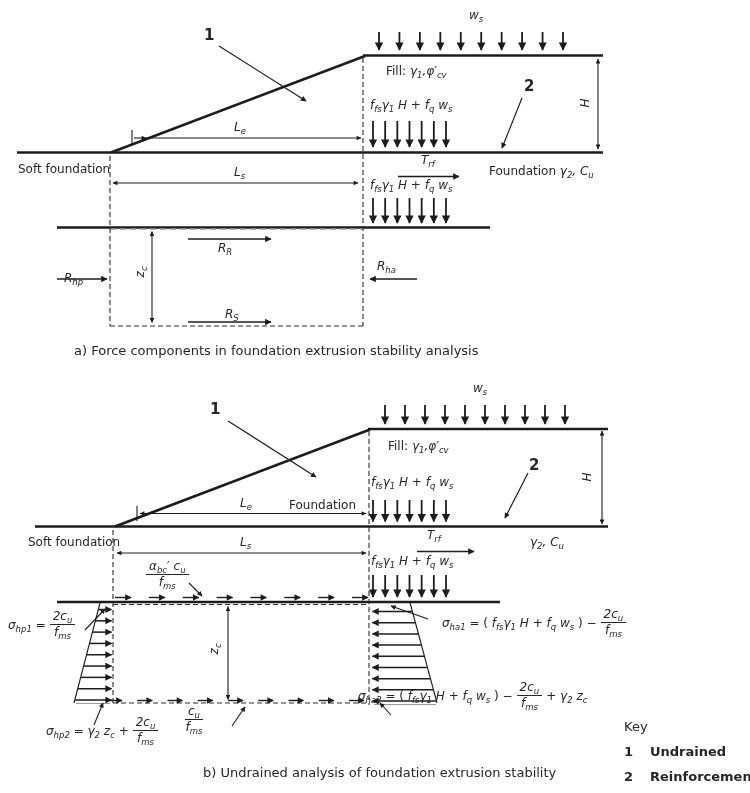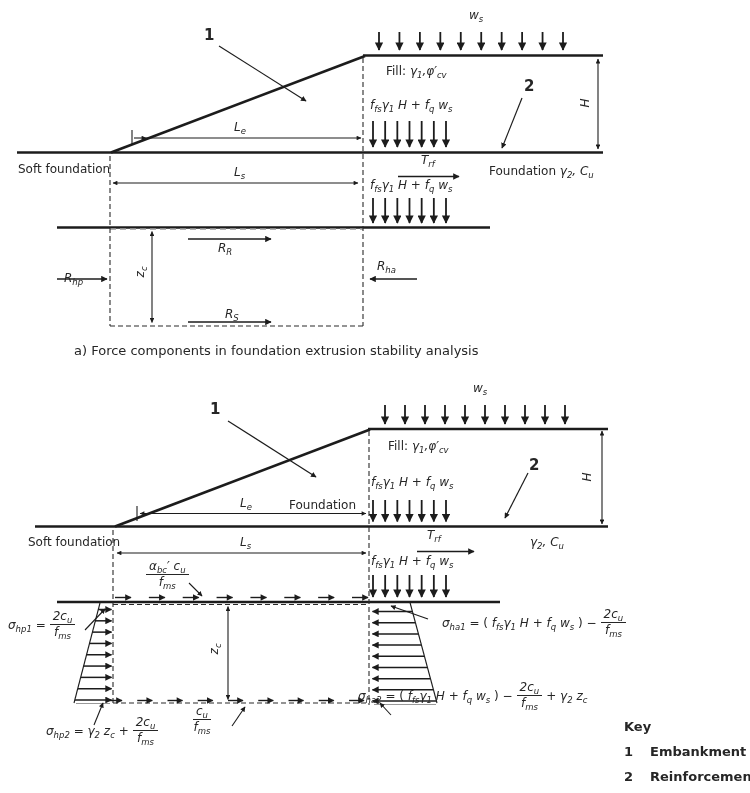--- a/index.html
+++ b/index.html
@@ -9,21 +9,21 @@
   .lbl{position:absolute;font-size:12px;line-height:1.15;white-space:nowrap}
   .it{font-style:italic}
   sub{font-size:8.5px;font-style:italic;line-height:0}
   .ref{font-size:15px;font-weight:600}
   .cap{font-size:13px;font-weight:400}
   .rot{transform:rotate(-90deg);text-align:center}
   .frac{display:inline-flex;flex-direction:column;align-items:center;line-height:1.1;font-size:12px}
   .frac .num{border-bottom:1.3px solid #262626;padding:0 3px 1px}
   .frac .den{padding-top:1px}
   .frow{position:absolute;display:flex;align-items:center;gap:4px;font-size:12px;white-space:nowrap}
-  .keytitle{position:absolute;font-size:13px;font-weight:700}
+  .keytitle{position:absolute;font-size:13px;font-weight:400}
   .keyrow{position:absolute;font-size:13px;font-weight:600;display:flex}
   .keyrow .kref{width:26px}
   
   .thick{stroke:#1c1c1c;stroke-width:2.7;fill:none}
   .s1{stroke:#1c1c1c;stroke-width:1.1;fill:none}
   .s12{stroke:#1c1c1c;stroke-width:1.2;fill:none}
   .s14{stroke:#1c1c1c;stroke-width:1.4;fill:none}
   .dash{stroke:#2a2a2a;stroke-width:1.1;stroke-dasharray:5 3;fill:none}
   .gdash{stroke:#9a9a9a;stroke-width:1.5;stroke-dasharray:6 4;fill:none}
   .gray{stroke:#9a9a9a;stroke-width:1.2;fill:none}
@@ -264,21 +264,21 @@
 </div>
 
 <div class="frow" style="left:442px;top:608px">
   <span><span class="it">σ</span><sub>ha1</sub><span> = ( </span><span class="it">f</span><sub>fs</sub><span class="it">γ</span><sub>1</sub><span class="it"> H + f</span><sub>q</sub><span class="it"> w</span><sub>s</sub><span> ) − </span></span>
   <span class="frac">
     <span class="num"><span class="it">2c</span><sub>u</sub></span>
     <span class="den"><span class="it">f</span><sub>ms</sub></span>
   </span>
 </div>
 
-<span class="frac" style="position:absolute;left:193px;top:705px">
+<span class="frac" style="position:absolute;left:185px;top:705px">
   <span class="num"><span class="it">c</span><sub>u</sub></span>
   <span class="den"><span class="it">f</span><sub>ms</sub></span>
 </span>
 
 <div class="frow" style="left:46px;top:716px">
   <span><span class="it">σ</span><sub>hp2</sub><span> = </span><span class="it">γ</span><sub>2</sub><span class="it"> z</span><sub>c</sub><span> + </span></span>
   <span class="frac">
     <span class="num"><span class="it">2c</span><sub>u</sub></span>
     <span class="den"><span class="it">f</span><sub>ms</sub></span>
   </span>
@@ -286,24 +286,25 @@
 
 <div class="frow" style="left:358px;top:681px">
   <span><span class="it">σ</span><sub>ha2</sub><span> = ( </span><span class="it">f</span><sub>fs</sub><span class="it">γ</span><sub>1</sub><span class="it"> H + f</span><sub>q</sub><span class="it"> w</span><sub>s</sub><span> ) − </span></span>
   <span class="frac">
     <span class="num"><span class="it">2c</span><sub>u</sub></span>
     <span class="den"><span class="it">f</span><sub>ms</sub></span>
   </span>
   <span><span> + </span><span class="it">γ</span><sub>2</sub><span class="it"> z</span><sub>c</sub></span>
 </div>
 
+<div class="lbl cap" style="left:203px;top:766px">b) Undrained analysis of foundation extrusion stability</div>
 
 <div class="keytitle" style="left:624px;top:719px">Key</div>
 <div class="keyrow" style="left:624px;top:744px">
   <span class="kref">1</span>
-  <span>Embankment</span>
+  <span>Undrained</span>
 </div>
 <div class="keyrow" style="left:624px;top:769px">
   <span class="kref">2</span>
   <span>Reinforcement</span>
 </div>
 
 </div>
 
 </body></html>

